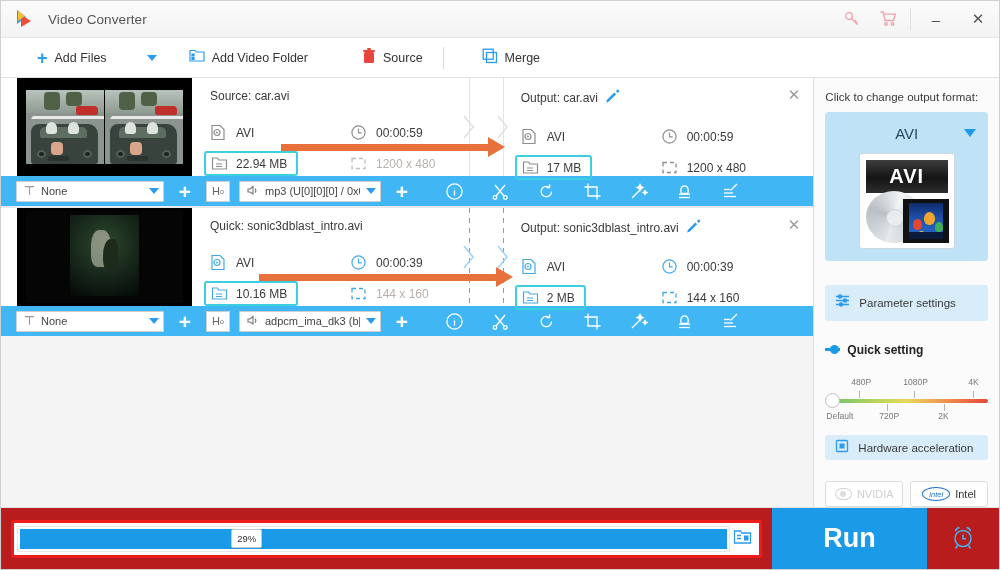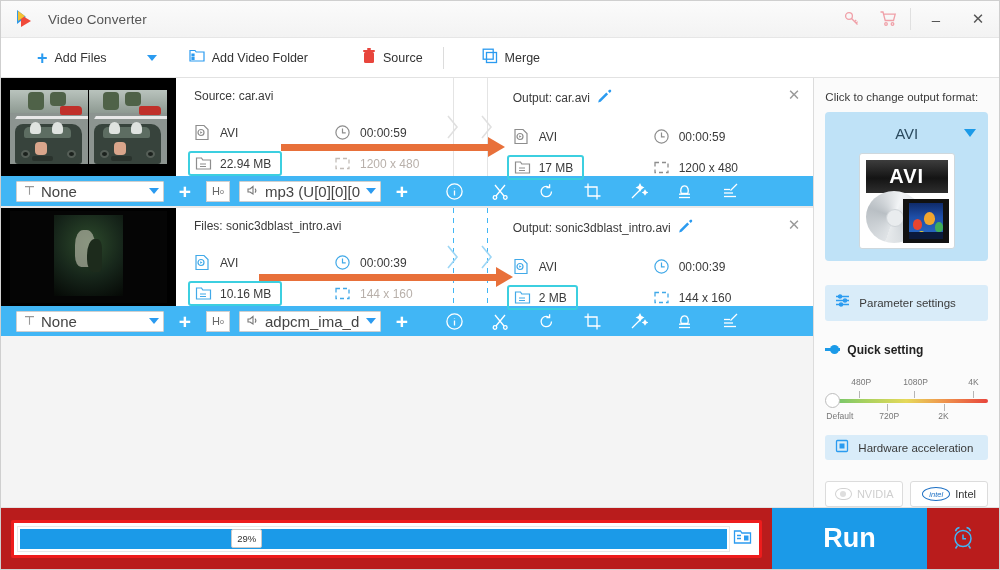--- a/index.html
+++ b/index.html
@@ -55,21 +55,21 @@
   .caret-blue { width:0;height:0;border-left:5px solid transparent;border-right:5px solid transparent;
     border-top:6px solid #2b9bf0; }
   .tb-sep { width:1px; height:22px; background:#dcdcdc; margin: 0 14px; }
 
   
   .body { flex: 1; display: flex; min-height: 0; }
   .list-pane { width: 815px; background:#f4f4f4; display:flex; flex-direction:column;
     border-right:1px solid #dcdcdc; position: relative; }
 
   .file-card { position: relative; background:#fff; }
-  .file-main { display:flex; height: 98px; position:relative; }
+  .file-main { display:flex; height: 98px; position:relative;padding-left:16px; }
   .thumb { width: 175px; height: 98px; background:#000; position:relative; overflow:hidden; flex:0 0 175px; }
 
   
   .car-wrap { position:absolute; left:9px; top:12px; width:157px; height:74px; display:flex; gap:1px; }
   .car-half { position:relative; flex:1; background:#9aa3a0; overflow:hidden; }
   .cw-sky { position:absolute; left:0; top:0; right:0; height:23px; background:linear-gradient(#b9c3bd,#8e9a92); }
   .cw-tree { position:absolute; top:2px; width:16px; height:18px; background:#4f6248; border-radius:4px; }
   .cw-road { position:absolute; left:0; top:23px; right:0; bottom:0; background:#8c9490; }
   .cw-line { position:absolute; top:26px; width:100%; height:3px; background:#e8e8e8; transform: skewX(-30deg); }
   .cw-redcar { position:absolute; right:6px; top:16px; width:22px; height:9px; background:#c0302a; border-radius:2px 4px 2px 2px; }
@@ -112,21 +112,21 @@
 
   
   .arrow { position:absolute; height:7px; background:#e8703a; top:66px; z-index:6; }
   .arrow::after { content:''; position:absolute; right:-16px; top:-7px; width:0;height:0;
     border-left:17px solid #e8703a; border-top:10.5px solid transparent; border-bottom:10.5px solid transparent; }
 
   
   .actionbar { height:30px; background:#41b6f5; display:flex; align-items:center; padding-left:15px; gap:9px; }
   .mini-select { height:21px; background:#fff; border:1px solid #cfcfcf; border-radius:1px;
     display:flex; align-items:center; padding:0 4px 0 7px; gap:6px; }
-  .mini-select .txt { font-size:15px; color:#444; white-space:nowrap; overflow:hidden; }
+  .mini-select .txt { font-size:11px; color:#444; white-space:nowrap; overflow:hidden; }
   .sel-sub { width:148px; } .sel-sub .txt { width:104px; }
   .sel-aud { width:142px; } .sel-aud .txt { width:98px; }
   .car-dn { width:0;height:0;border-left:5px solid transparent;border-right:5px solid transparent;
     border-top:6px solid #2b9bf0; margin-left:auto; }
   .ab-plus { color:#fff; font-size:21px; font-weight:bold; line-height:1; width:24px; text-align:center; }
   .h-box { width:24px;height:21px;background:#fff;border:1px solid #cfcfcf;display:flex;
     align-items:center;justify-content:center;font-size:11px;color:#666; position:relative;}
   .h-box sup { font-size:7px; }
   .ab-icons { margin-left:22px; display:flex; align-items:center; gap:27px; }
   .ab-icons .ic { width:19px; height:19px; flex:0 0 19px; }
@@ -525,21 +525,21 @@
             <div class="dark-wrap">
                 <div class="dk-img">
                   <div class="dk-f1"></div>
                   <div class="dk-f2"></div>
                 </div>
               </div>
           </div>
 
           <div class="details">
             <div class="half">
-              <div class="src-title">Files: sonic3dblast_intro.avi</div>
+              <div class="src-title">Quick: sonic3dblast_intro.avi</div>
               <div class="meta-grid">
                 <div class="meta-col">
                   <div class="meta-row">
                     <span class="ic">
                       <svg viewBox="0 0 17 17" fill="none" stroke="#41a9e8" stroke-width="1.2">
                           <path d="M2 1.5h8l4 4v10H2z"></path>
                           <circle cx="7" cy="8.5" r="3"></circle>
                           <path d="M6.2 7.2l2.4 1.3-2.4 1.3z" fill="#41a9e8" stroke="none"></path>
                         </svg>
                     </span>

